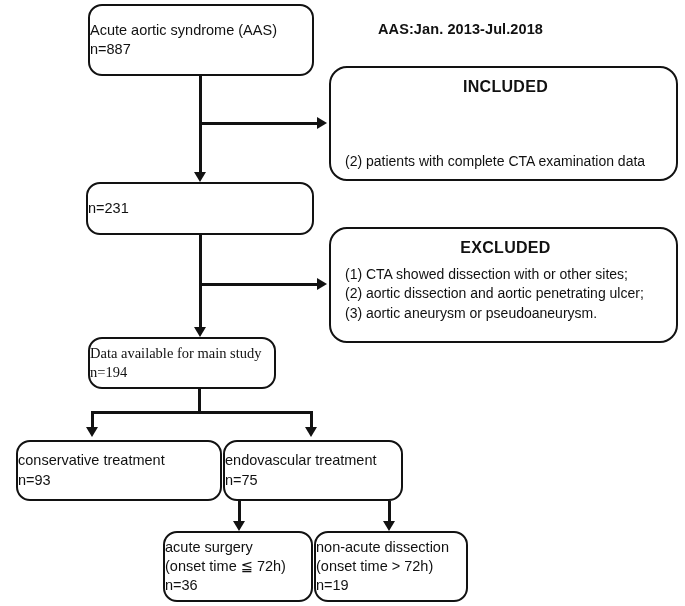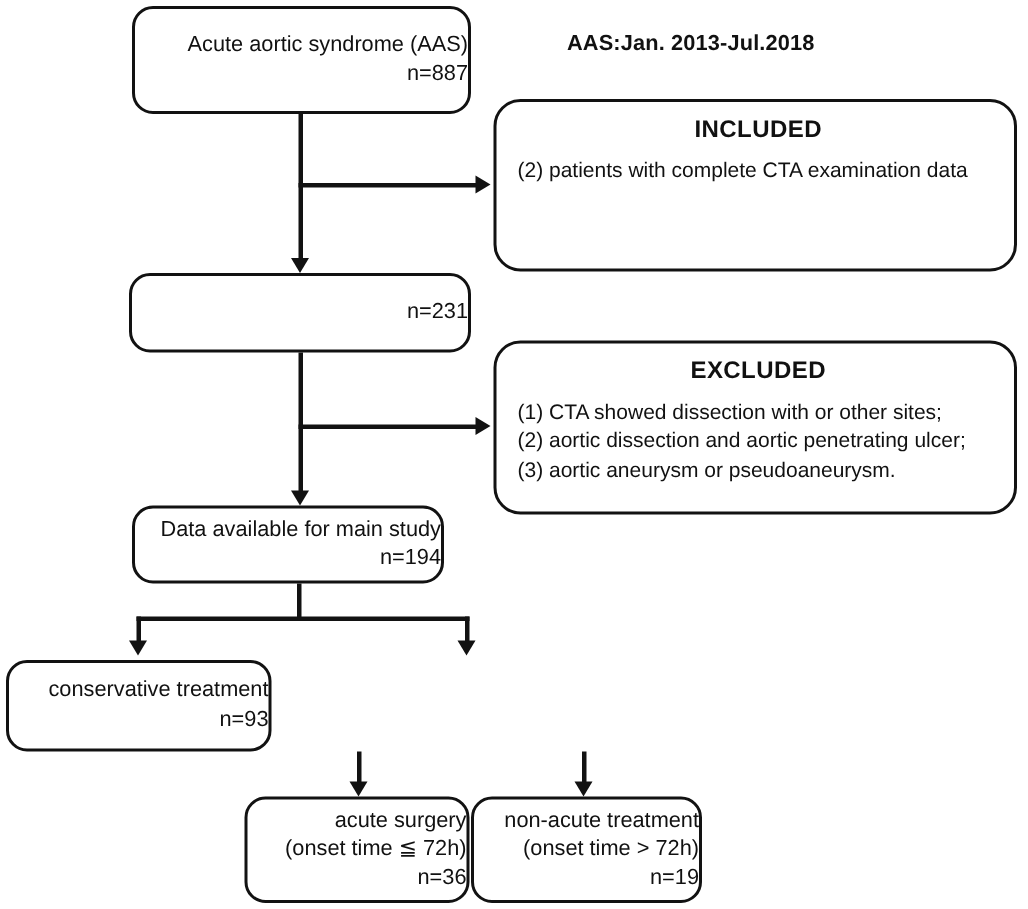--- a/index.html
+++ b/index.html
@@ -19,21 +19,21 @@
 
   
   .node {
     position: absolute;
     box-sizing: border-box;
     border: 2.5px solid #121212;
     border-radius: 14px;
     background: #ffffff;
     display: flex;
     flex-direction: column;
-    align-items: flex-end;
+    align-items: flex-start;
     justify-content: center;
     text-align: center;
     font-size: 14.5px;
     line-height: 1.32;
     z-index: 3;
   }
   .node .ln { display: block; white-space: nowrap; }
 
   .criteria {
     align-items: stretch;
@@ -102,21 +102,21 @@
     <span class="ln">Acute aortic syndrome (AAS)</span>
     <span class="ln">n=887</span>
   </div>
 
   <div class="vline" style="left:199px; top:76px; height:100px;"></div>
   <div class="arrow-down" style="left:194px; top:172px;"></div>
 
   <div class="hline" style="left:199px; top:122px; width:120px;"></div>
   <div class="arrow-right" style="left:317px; top:117px;"></div>
 
-  <div class="node criteria" style="left:329px; top:66px; width:349px; height:115px;">
+  <div class="node criteria" style="left:329px; top:66px; width:349px; height:115px;justify-content:space-between;">
     <div class="hd">INCLUDED</div>
     <div class="it">(2)  patients with complete CTA examination data</div>
   </div>
 
   <div class="node" style="left:86px; top:182px; width:228px; height:53px;">
     <span class="ln">n=231</span>
   </div>
 
   <div class="vline" style="left:199px; top:235px; height:97px;"></div>
   <div class="arrow-down" style="left:194px; top:327px;"></div>
@@ -124,49 +124,53 @@
   <div class="hline" style="left:199px; top:283px; width:120px;"></div>
   <div class="arrow-right" style="left:317px; top:278px;"></div>
 
   <div class="node criteria" style="left:329px; top:227px; width:349px; height:116px;">
     <div class="hd">EXCLUDED</div>
     <div class="it">(1)  CTA showed dissection with or other sites;</div>
     <div class="it">(2) aortic dissection and aortic penetrating ulcer;</div>
     <div class="it">(3) aortic aneurysm or pseudoaneurysm.</div>
   </div>
 
-  <div class="node" style="left:88px; top:337px; width:208px; height:52px;">
+  <div class="node" style="left:88px; top:337px; width:188px; height:52px;font-family:Liberation Serif, serif;">
     <span class="ln">Data available for main study</span>
     <span class="ln">n=194</span>
   </div>
 
   <div class="vline" style="left:198px; top:389px; height:24px;"></div>
   <div class="hline" style="left:91px; top:411px; width:222px;"></div>
   <div class="vline" style="left:91px; top:411px; height:19px;"></div>
   <div class="arrow-down" style="left:86px; top:427px;"></div>
   <div class="vline" style="left:310px; top:411px; height:19px;"></div>
   <div class="arrow-down" style="left:305px; top:427px;"></div>
 
-  <div class="node" style="left:4px; top:440px; width:177px; height:61px;">
+  <div class="node" style="left:16px; top:440px; width:206px; height:61px;">
     <span class="ln">conservative treatment</span>
     <span class="ln">n=93</span>
   </div>
 
+  <div class="node" style="left:223px; top:440px; width:180px; height:61px;">
+    <span class="ln">endovascular treatment</span>
+    <span class="ln">n=75</span>
+  </div>
 
   <div class="vline" style="left:238px; top:501px; height:24px;"></div>
   <div class="arrow-down" style="left:233px; top:521px;"></div>
 
   <div class="vline" style="left:388px; top:501px; height:24px;"></div>
   <div class="arrow-down" style="left:383px; top:521px;"></div>
 
   <div class="node" style="left:163px; top:531px; width:150px; height:71px;">
     <span class="ln">acute surgery</span>
     <span class="ln">(onset time ≦ 72h)</span>
     <span class="ln">n=36</span>
   </div>
 
   <div class="node" style="left:314px; top:531px; width:154px; height:71px;">
-    <span class="ln">non-acute treatment</span>
+    <span class="ln">non-acute dissection</span>
     <span class="ln">(onset time &gt; 72h)</span>
     <span class="ln">n=19</span>
   </div>
 
 </div>
 
 </body></html>

